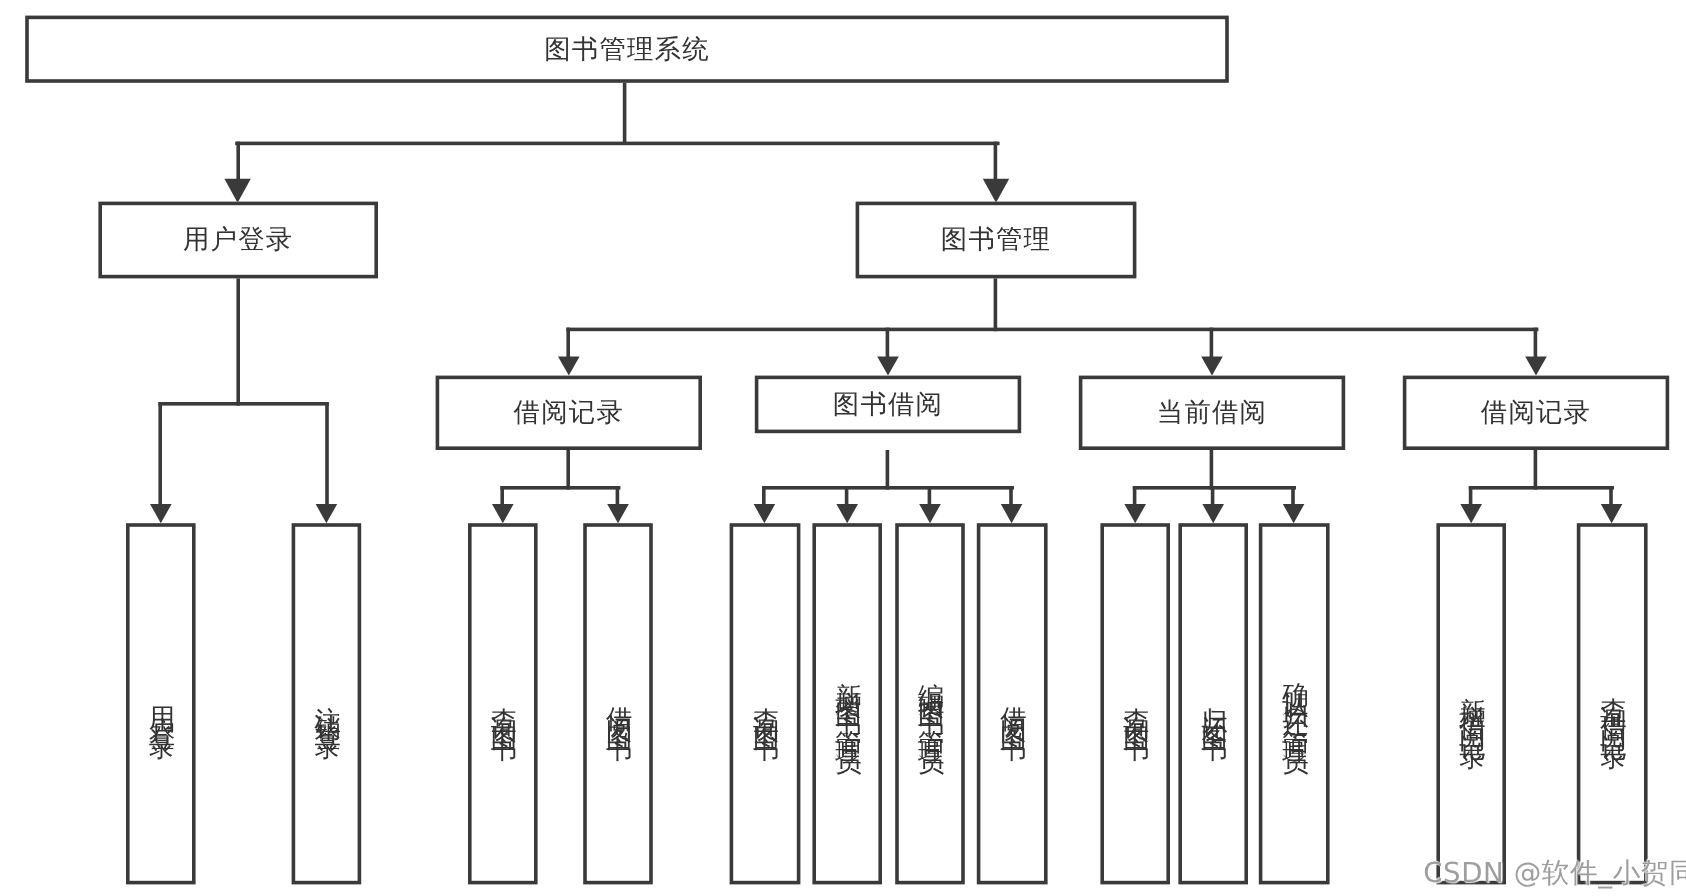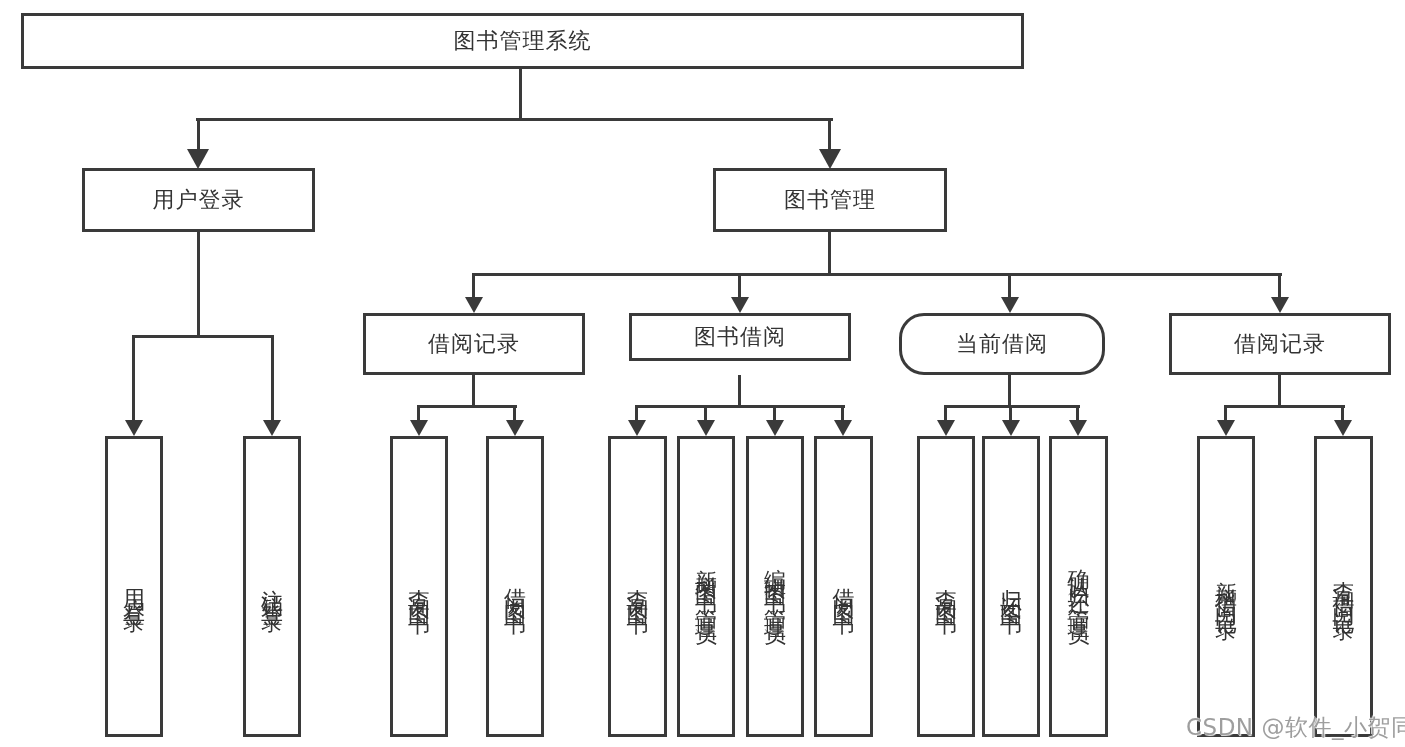--- a/index.html
+++ b/index.html
@@ -120,21 +120,21 @@
   <div class="arrowhead" style="left:1001px;top:297px;"></div>
   <div class="vline" style="left:1278px;top:273px;height:26px;"></div>
   <div class="arrowhead" style="left:1271px;top:297px;"></div>
 
   <div class="box hbox" style="left:363px;top:313px;width:222px;height:62px;">
     <span>借阅记录</span>
   </div>
   <div class="box hbox" style="left:629px;top:313px;width:222px;height:48px;">
     <span>图书借阅</span>
   </div>
-  <div class="box hbox" style="left:899px;top:313px;width:206px;height:62px;border-radius:25px;">
+  <div class="box hbox" style="left:899px;top:313px;width:222px;height:62px;">
     <span>当前借阅</span>
   </div>
   <div class="box hbox" style="left:1169px;top:313px;width:222px;height:62px;">
     <span>借阅记录</span>
   </div>
 
   <div class="vline" style="left:472px;top:375px;height:33px;"></div>
   <div class="hline" style="left:417px;top:405px;width:100px;"></div>
   <div class="vline" style="left:417px;top:405px;height:17px;"></div>
   <div class="arrowhead" style="left:410px;top:420px;"></div>

